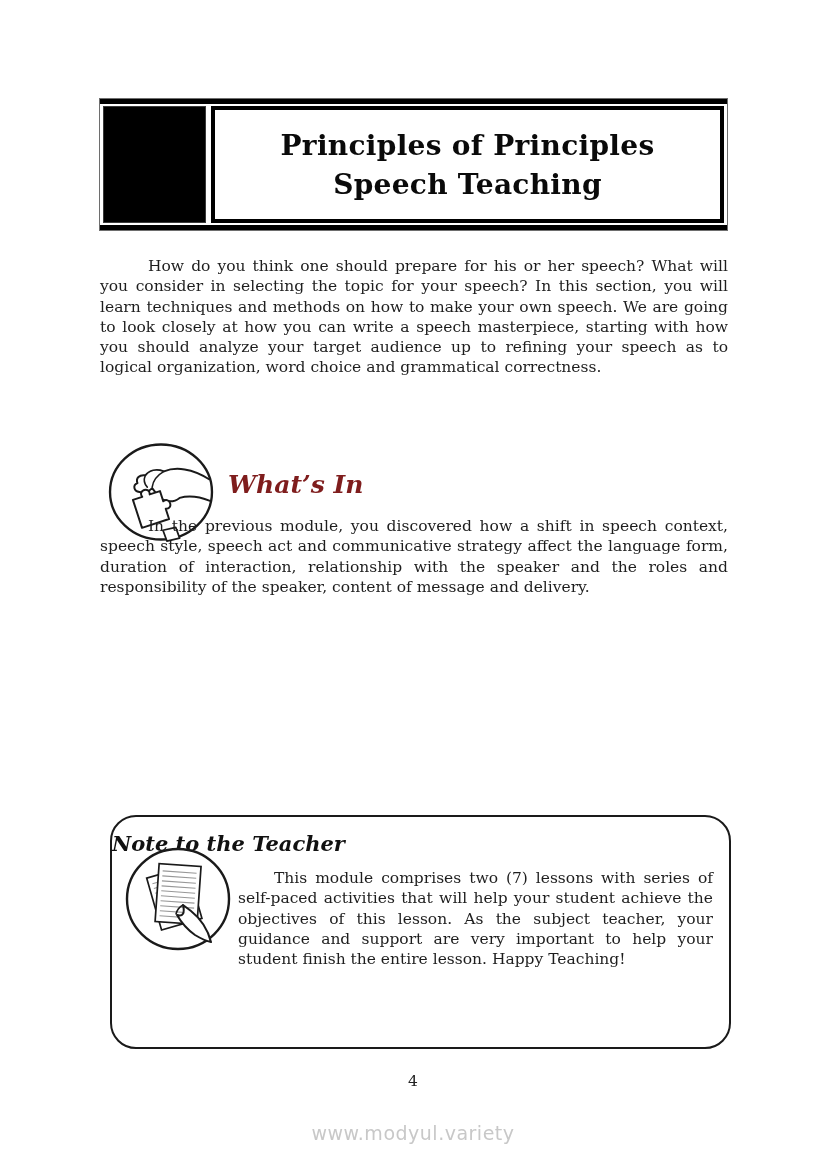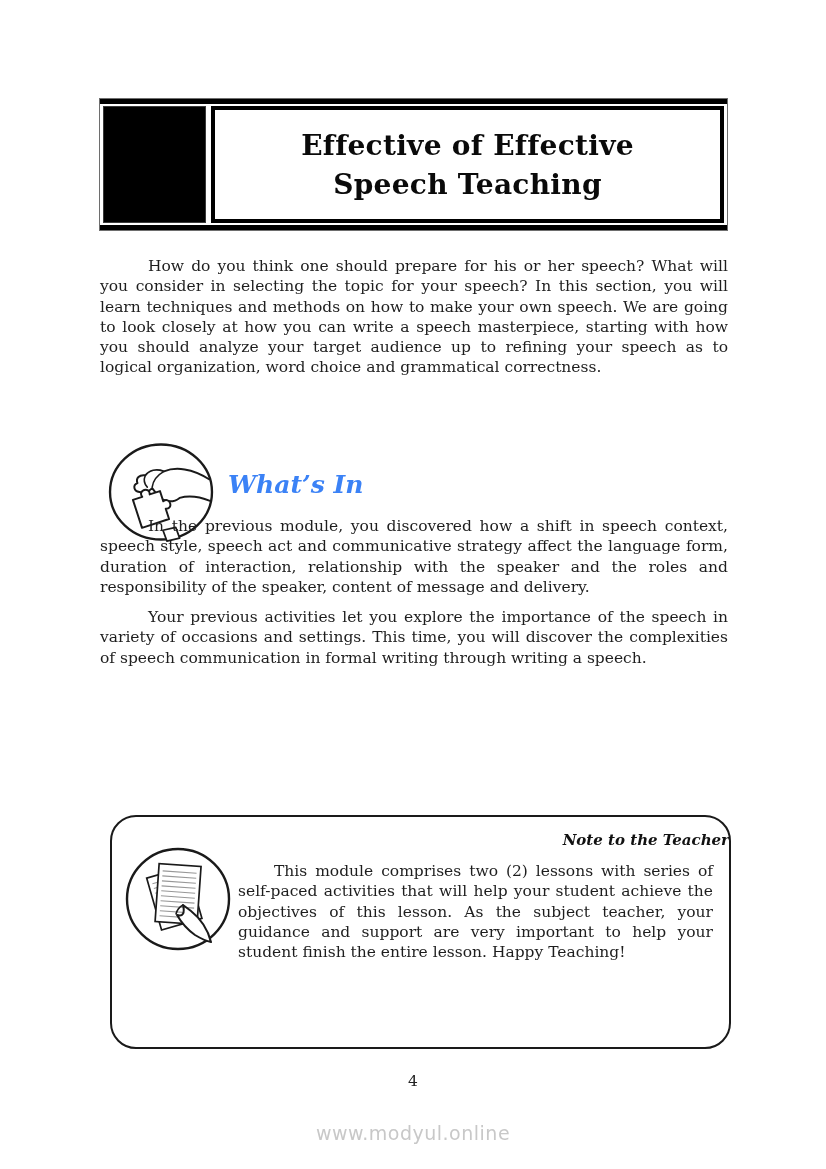--- a/index.html
+++ b/index.html
@@ -33,30 +33,30 @@
     font-size:15.5px;line-height:20.3px;text-align:justify;
   }
   .para{text-indent:48px;margin:0;}
   .para + .para{margin-top:10px;}
   #intro{top:256px;}
   #after-whatsin{top:516px;}
   
   .whatsin-icon{position:absolute;left:107px;top:442px;}
   .whatsin-heading{
     position:absolute;left:228px;top:468px;
-    font-size:25px;line-height:34px;font-weight:bold;font-style:italic;color:#3b82f6;
+    font-size:25px;line-height:34px;font-weight:bold;font-style:italic;color:#7f1d1d;
   }
   
   .notebox{
     position:absolute;left:110px;top:815px;width:621px;height:234px;
     border:2px solid #1a1a1a;border-radius:26px;box-sizing:border-box;background:#fff;
   }
   .notebox-title{
-    margin-top:14px;text-align:right;
-    font-size:15px;font-weight:bold;font-style:italic;color:#111;
+    margin-top:14px;text-align:left;
+    font-size:21px;font-weight:bold;font-style:italic;color:#111;
   }
   .notebox-icon{position:absolute;left:11px;top:28px;}
   .notebox-body{
     margin:12px 16px 0 126px;
     font-size:15.5px;line-height:20.3px;text-align:justify;text-indent:36px;
   }
   
   .pagenum{
     position:absolute;left:0;top:1072px;width:826px;
     text-align:center;font-size:15.5px;color:#222;
@@ -72,21 +72,21 @@
 </head>
 <body>
 
 <div class="page">
 
   <div class="banner">
     <div class="banner-bar"></div>
     <div class="banner-row">
       <div class="banner-black"></div>
       <div class="banner-title-box">
-        <div class="banner-title-line">Effective of Effective</div>
+        <div class="banner-title-line">Principles of Principles</div>
         <div class="banner-title-line">Speech Teaching</div>
       </div>
     </div>
     <div class="banner-bar"></div>
   </div>
 
   <div class="bodytext" id="intro">
     <p class="para">How do you think one should prepare for his or her speech? What will you consider in selecting the topic for your speech? In this section, you will learn techniques and methods on how to make your own speech. We are going to look closely at how you can write a speech masterpiece, starting with how you should analyze your target audience up to refining your speech as to logical organization, word choice and grammatical correctness.</p>
   </div>
 
@@ -99,39 +99,38 @@
         <path d="M30,54 h10 c-3,-8 11,-8 8,0 h11 v11 c8,-3 8,11 0,8 v11 h-29 z" fill="#fff" stroke="#1a1a1a" stroke-width="2" stroke-linejoin="round"></path>
       </g>
       <path d="M57,90 l13,-3 4,11 -13,3 z" fill="#fff" stroke="#1a1a1a" stroke-width="1.8" stroke-linejoin="round"></path>
     </svg>
   </div>
 
   <div class="whatsin-heading">What’s In</div>
 
   <div class="bodytext" id="after-whatsin">
     <p class="para">In the previous module, you discovered how a shift in speech context, speech style, speech act and communicative strategy affect the language form, duration of interaction, relationship with the speaker and the roles and responsibility of the speaker, content of message and delivery.</p>
-    <p class="para">Your previous activities let you explore the importance of the speech in variety of occasions and settings. This time, you will discover the complexities of speech communication in formal writing through writing a speech.</p>
   </div>
 
   <div class="notebox">
     <div class="notebox-title">Note to the Teacher</div>
     <div class="notebox-icon">
       <svg width="110" height="110" viewBox="0 0 110 110">
         <ellipse cx="55" cy="54" rx="51" ry="50" fill="#fff" stroke="#1a1a1a" stroke-width="2.4"></ellipse>
         <g transform="rotate(-16 52 52)">
           <rect x="30" y="26" width="42" height="54" fill="#fff" stroke="#1a1a1a" stroke-width="1.7"></rect>
           <path class="ln" d="M34,33 h34 M34,38 h34 M34,43 h34 M34,48 h34 M34,53 h34 M34,58 h34 M34,63 h34 M34,68 h34 M34,73 h34" fill="none"></path>
         </g>
         <g transform="rotate(4 55 50)">
           <rect x="34" y="20" width="42" height="58" fill="#fff" stroke="#1a1a1a" stroke-width="1.7"></rect>
           <path class="ln" d="M38,27 h34 M38,32 h34 M38,37 h34 M38,42 h34 M38,47 h34 M38,52 h34 M38,57 h34 M38,62 h34 M38,67 h34 M38,72 h34" fill="none"></path>
         </g>
         <path d="M88,97 C85,85 78,74 68,66 L60,60 C62,68 60,72 54,70 C58,77 65,85 72,90 C77,93 82,96 88,97 Z" fill="#fff" stroke="#1a1a1a" stroke-width="2" stroke-linejoin="round"></path>
         <path d="M60,60 C56,62 54,65 53,69" fill="none" stroke="#1a1a1a" stroke-width="1.5" stroke-linecap="round"></path>
       </svg>
     </div>
-    <div class="notebox-body">This module comprises two (2) lessons with series of self-paced activities that will help your student achieve the objectives of this lesson. As the subject teacher, your guidance and support are very important to help your student finish the entire lesson. Happy Teaching!</div>
+    <div class="notebox-body">This module comprises two (7) lessons with series of self-paced activities that will help your student achieve the objectives of this lesson. As the subject teacher, your guidance and support are very important to help your student finish the entire lesson. Happy Teaching!</div>
   </div>
 
   <div class="pagenum">4</div>
-  <div class="watermark">www.modyul.online</div>
+  <div class="watermark">www.modyul.variety</div>
 
 </div>
 
 </body></html>

